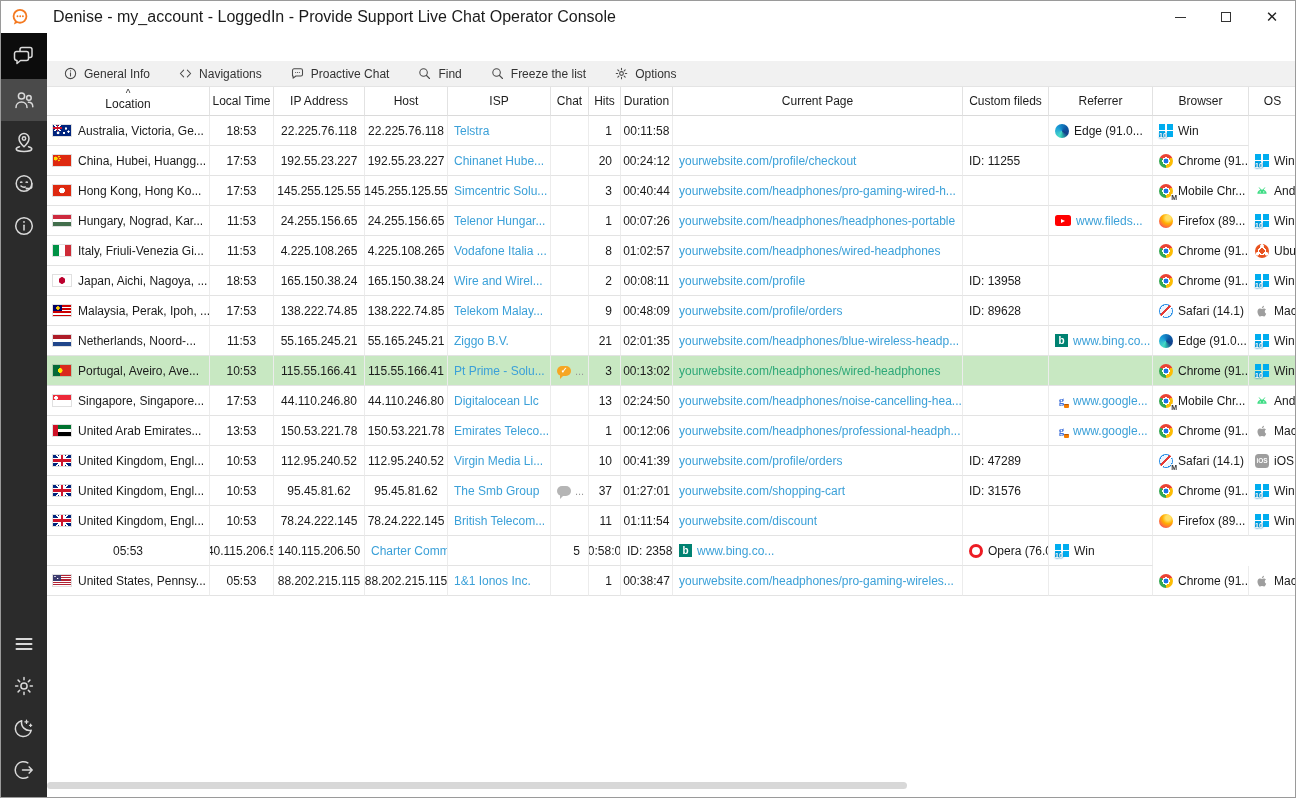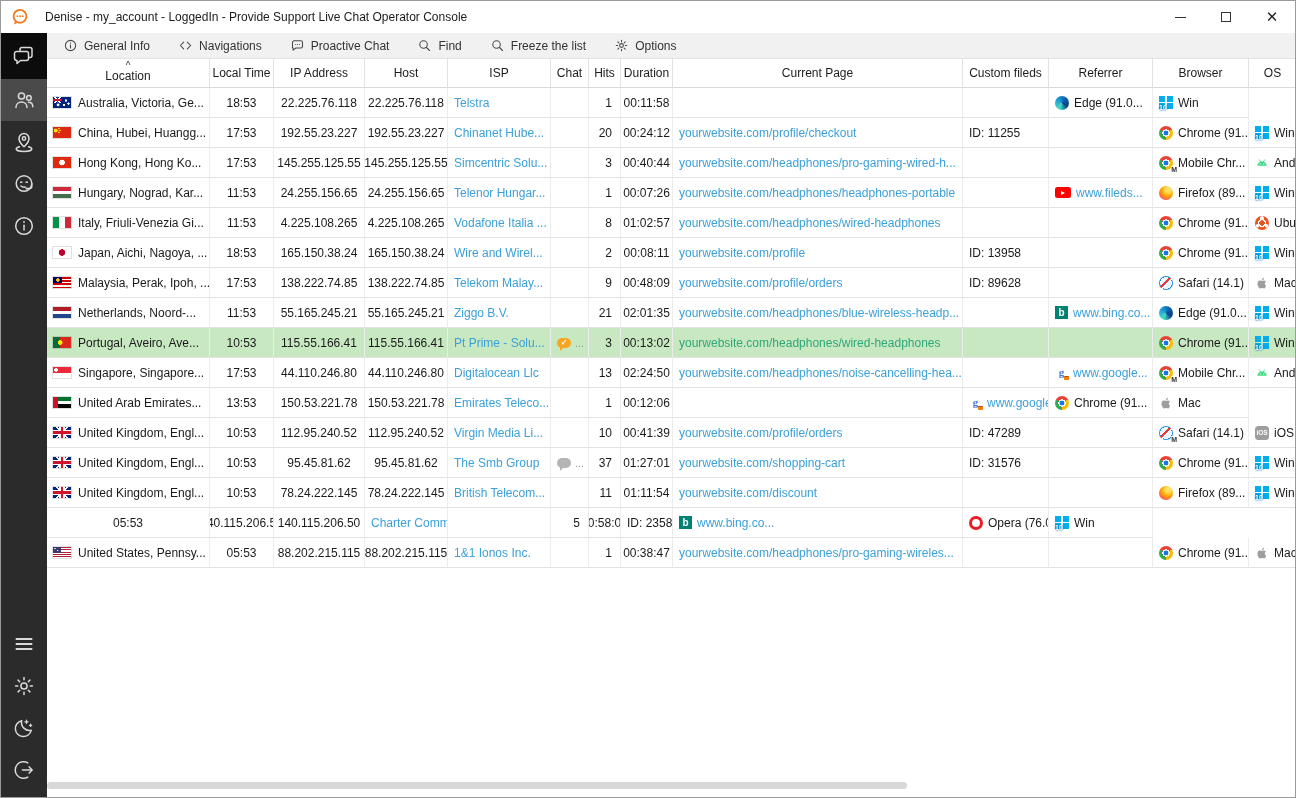--- a/index.html
+++ b/index.html
@@ -2,37 +2,37 @@
 <html><head>
 <meta charset="utf-8">
 <style>
   * { box-sizing: border-box; }
   html,body { margin:0; padding:0; background:#777; font-family:"Liberation Sans",sans-serif; }
   .window { width:1296px; height:798px; background:#fff; border:1px solid #9a9a9a; display:flex; flex-direction:column; overflow:hidden; position:relative; }
 
   
   .titlebar { flex:0 0 32px; display:flex; align-items:center; padding-left:10px; background:#fff; }
   .logo svg { width:18px; height:18px; display:block; }
-  .title { font-size:12px; color:#1b1b1b; margin-left:16px; white-space:nowrap; }
+  .title { font-size:16px; color:#1b1b1b; margin-left:24px; white-space:nowrap; }
   .win-controls { margin-left:auto; display:flex; height:100%; }
   .wc { width:46px; display:flex; align-items:center; justify-content:center; color:#222; cursor:pointer; }
   .wc.min i { width:11px; height:1px; background:#333; display:block; }
   .wc.max i { width:10px; height:10px; border:1px solid #333; display:block; }
   .wc.close { font-size:15px; }
 
   
   .bodywrap { flex:1; display:flex; min-height:0; }
   .sidebar { flex:0 0 46px; background:#2b2b2b; display:flex; flex-direction:column; padding-bottom:6px; }
   .s-item { height:42px; display:flex; align-items:center; justify-content:center; cursor:pointer; }
   .s-item.black { height:46px; background:#0c0c0c; }
   .s-item.selected { background:#4a4a4a; }
   .s-item svg { width:24px; height:24px; display:block; }
   .s-spacer { flex:1; }
 
-  .content { flex:1; display:flex; flex-direction:column; position:relative; min-width:0; background:#fff; }
+  .content { flex:1; display:flex; flex-direction:column; position:relative; min-width:0; background:#fff;margin-top:28px; }
 
   
   .toolbar { flex:0 0 26px; background:#f1f1f1; border-bottom:1px solid #e4e4e4; display:flex; align-items:center; gap:28px; padding-left:16px; }
   .t-item { display:flex; align-items:center; gap:6px; font-size:12px; color:#333; cursor:pointer; }
   .t-item svg { width:15px; height:15px; display:block; }
 
   
   :root { --cols: 163px 64px 91px 83px 103px 38px 32px 52px 290px 86px 104px 96px minmax(48px,1fr); }
   .grid-header { display:grid; grid-template-columns:var(--cols); height:29px; font-size:12px; color:#1c1c1c; background:#fff; }
   .th { display:flex; flex-direction:column; align-items:center; justify-content:center; border-right:1px solid #e2e2e2; border-bottom:1px solid #dadada; overflow:hidden; white-space:nowrap; cursor:pointer; }
@@ -653,20 +653,23 @@
             </div>
             <div class="td center">13:53</div>
             <div class="td center">150.53.221.78</div>
             <div class="td center">150.53.221.78</div>
             <div class="td">
               <span class="link">Emirates Teleco...</span>
             </div>
             <div class="td"></div>
             <div class="td right">1</div>
             <div class="td center">00:12:06</div>
+            <div class="td">
+              <span class="link page-link">yourwebsite.com/headphones/professional-headph...</span>
+            </div>
             <div class="td"></div>
             <div class="td">
               <span class="bi google-icon">g<i></i></span>
               <span class="link">www.google...</span>
             </div>
             <div class="td">
               <span class="bi chrome-icon"></span>
               <span>Chrome (91...</span>
             </div>
             <div class="td">

